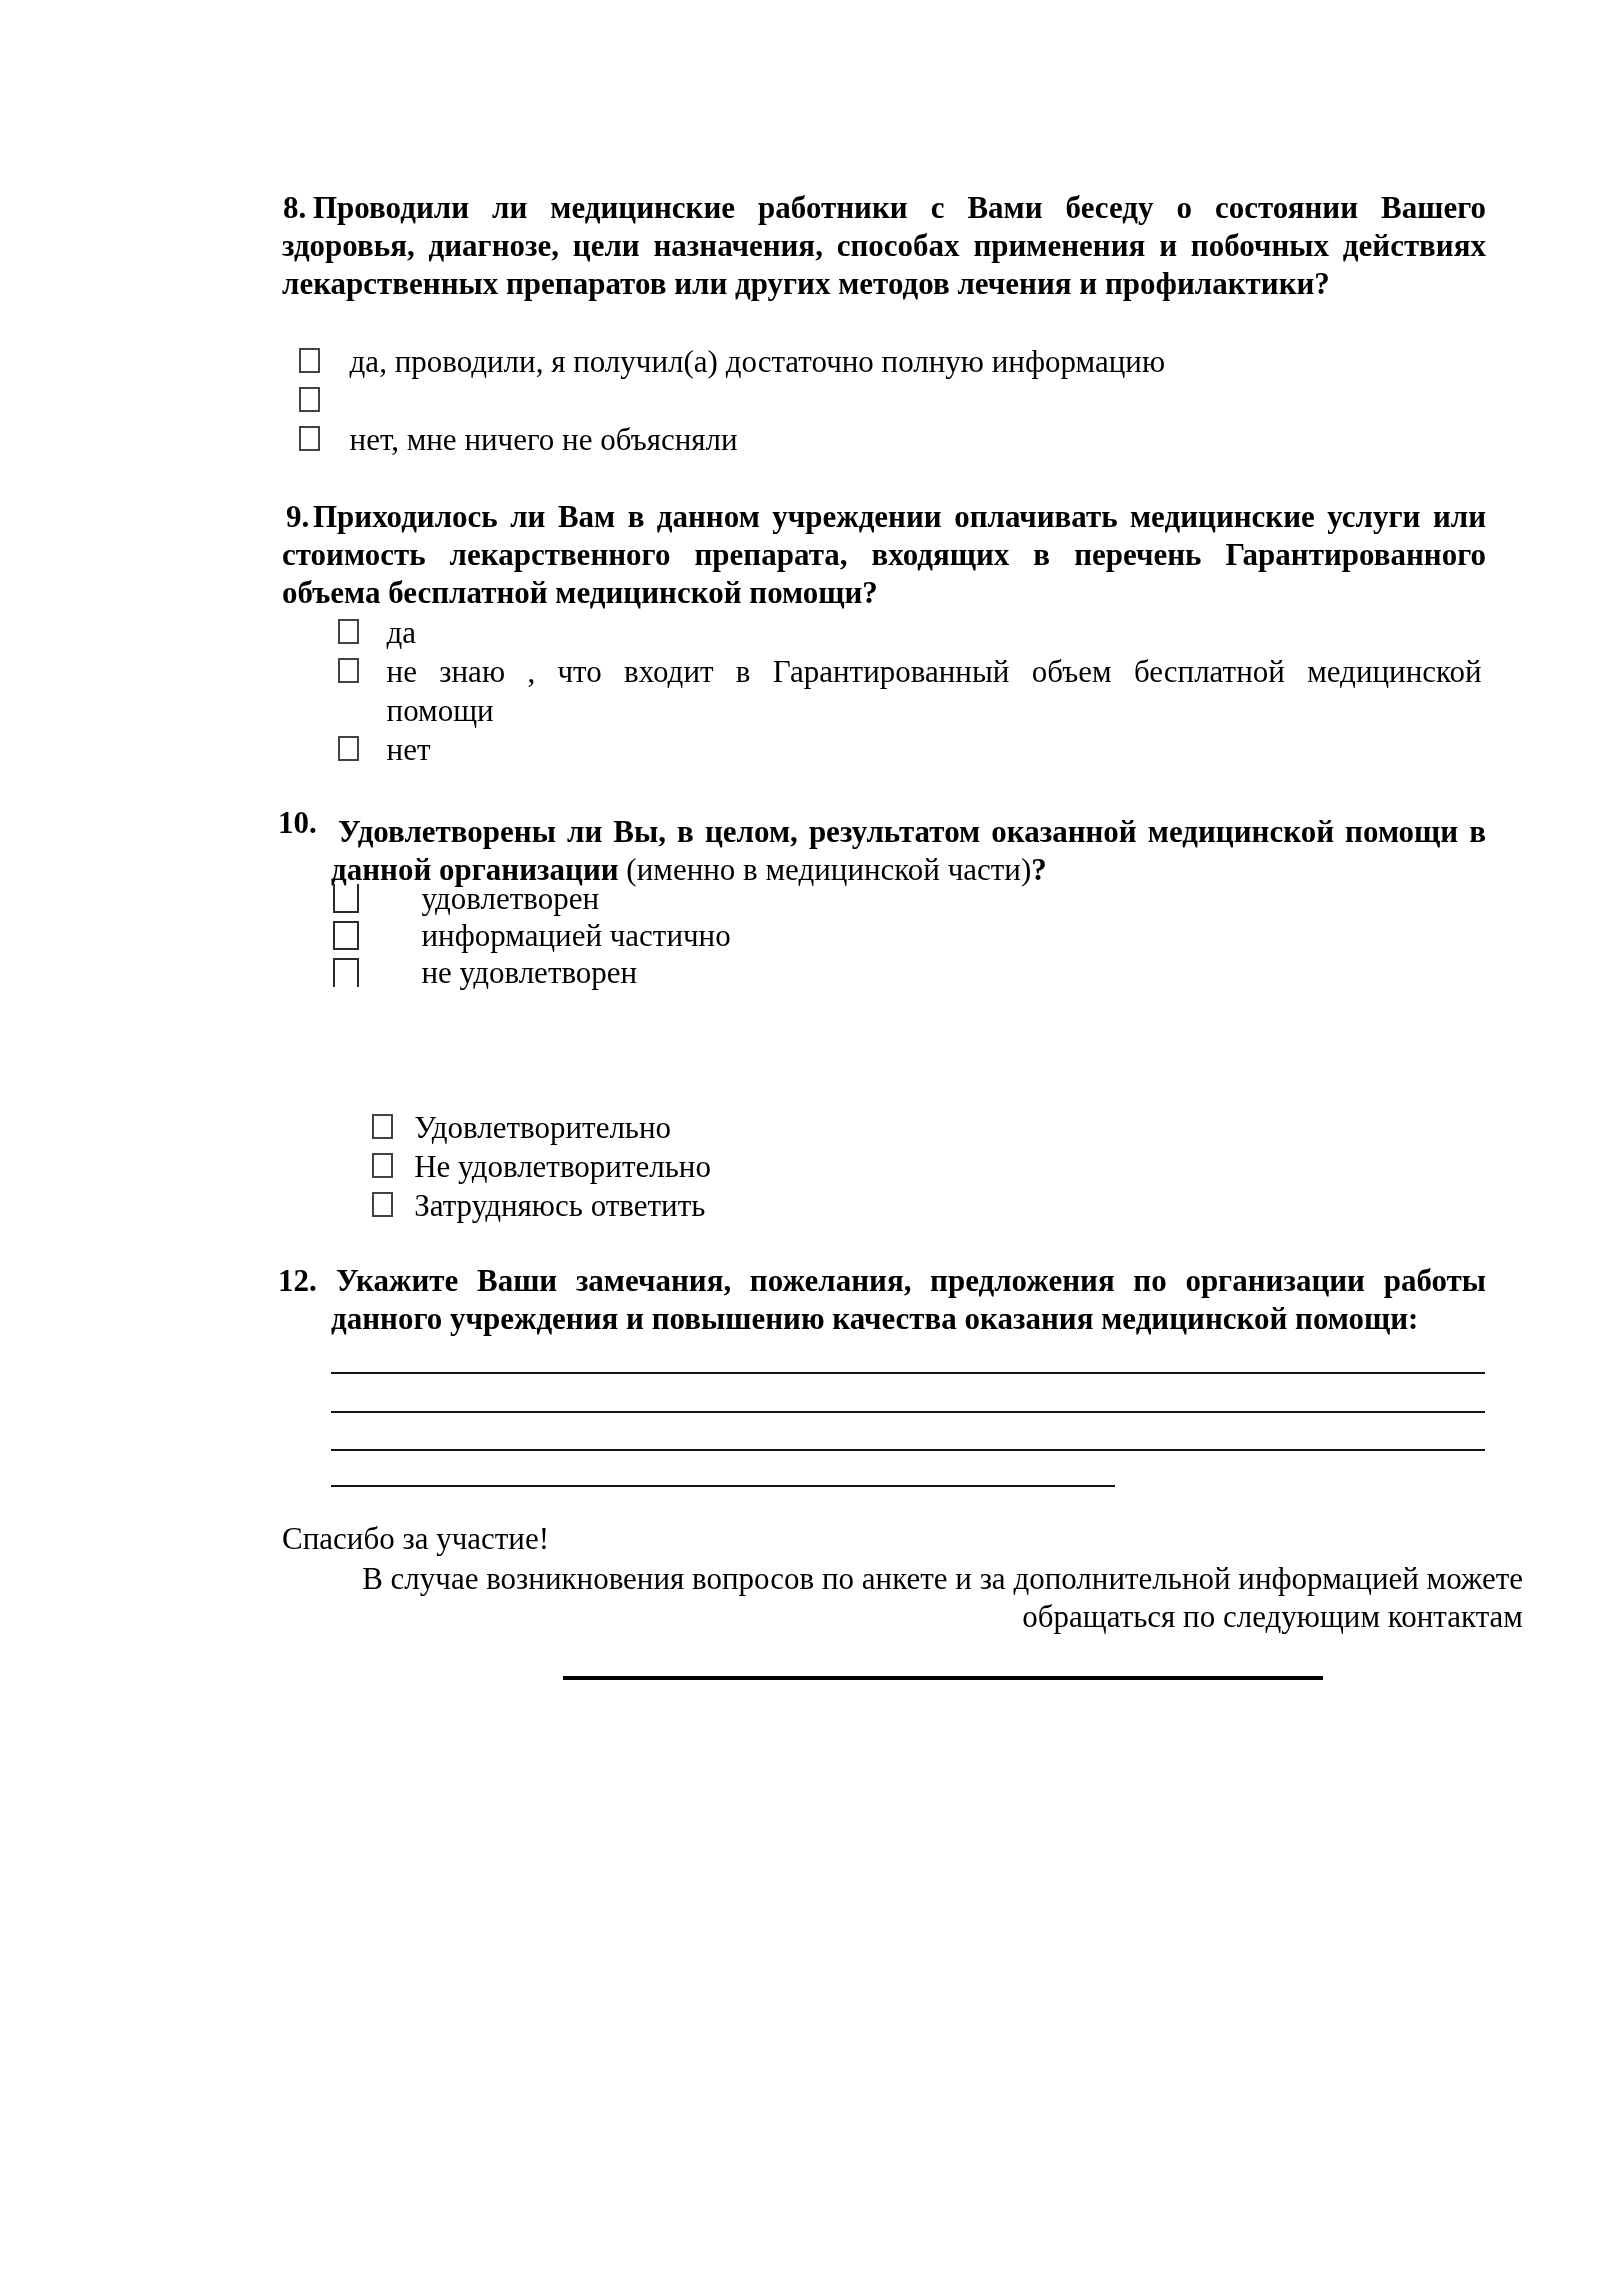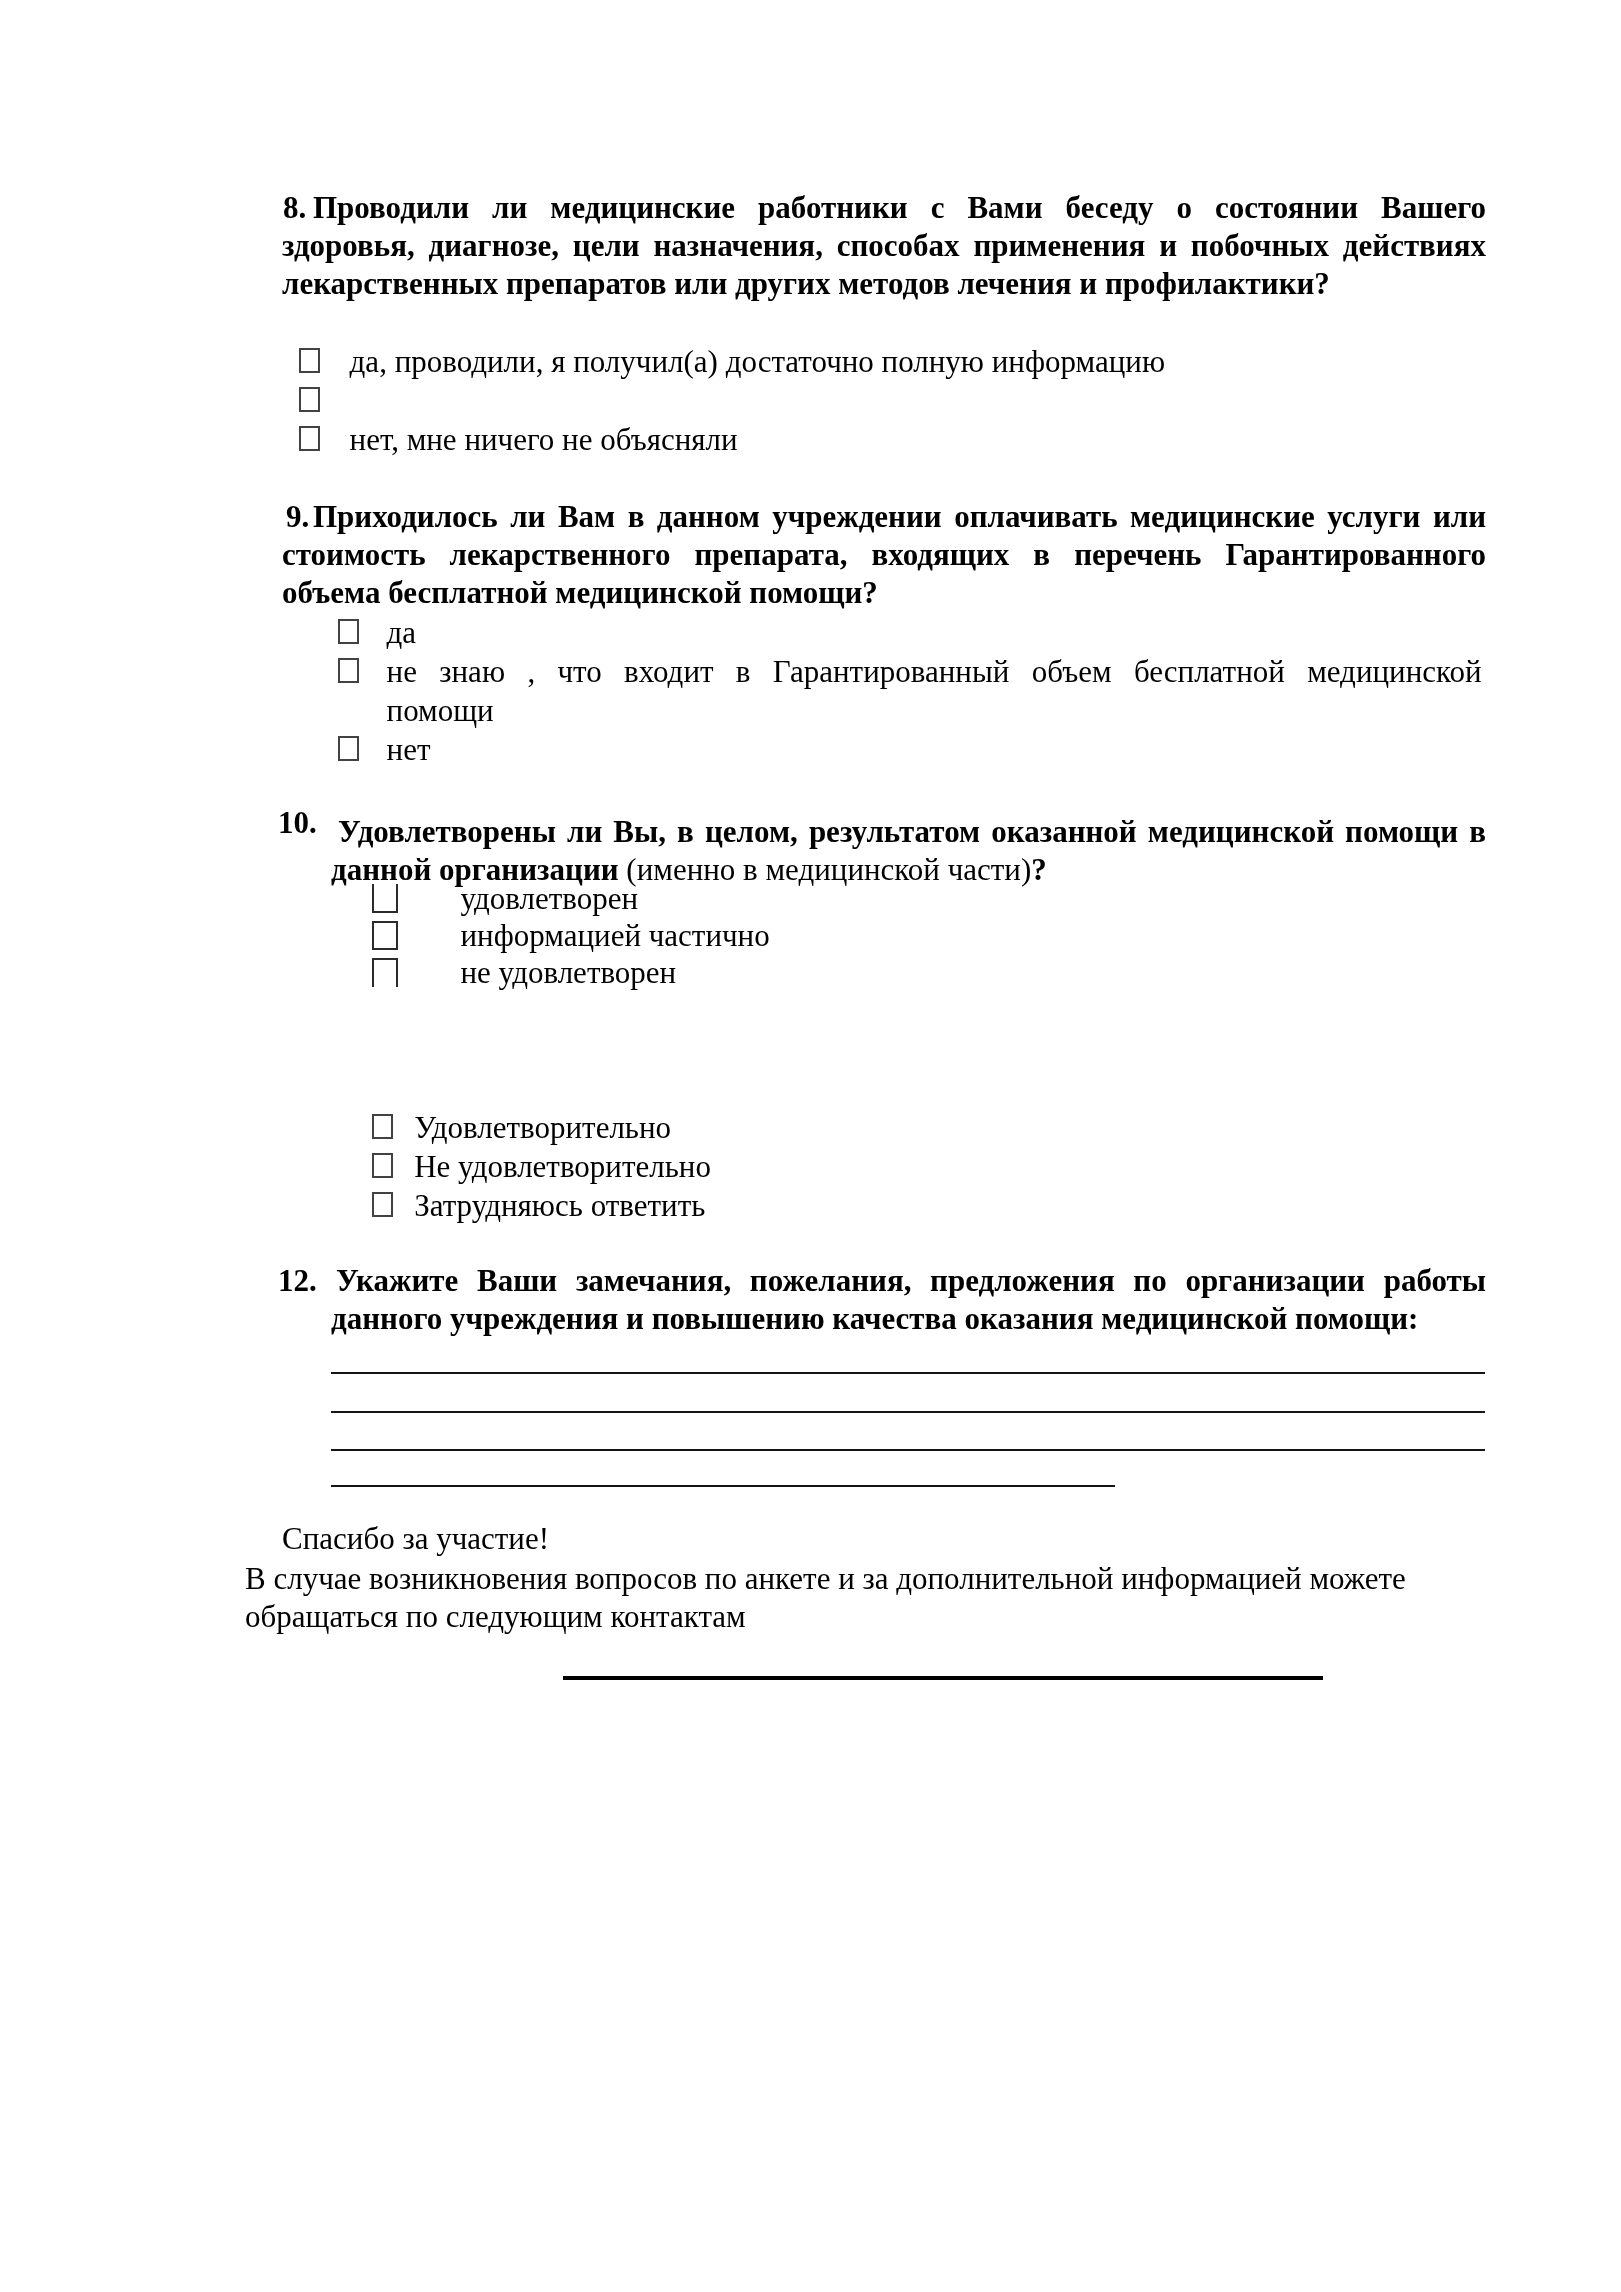--- a/index.html
+++ b/index.html
@@ -54,21 +54,21 @@
     margin-top:5.9px;
   }
   .opts8{top:342px;left:299px;width:1187px;}
   .opts8 .cb{margin-right:30px;}
   .opts9{top:613px;left:338px;width:1148px;}
   .opts9 .cb{margin-right:28px;}
   .optwrap{width:1095px;}
   .optwrap .l1{display:block;text-align:justify;text-align-last:justify;}
   .optwrap .l2{display:block;}
   .opts10{top:880px;left:333px;}
-  .opts10 .opt{min-height:37px;line-height:37px;margin-left:39px;}
+  .opts10 .opt{min-height:37px;line-height:37px;}
   .opts10 .cb{width:25.5px;height:29px;border-color:#2b2b2b;margin-right:63px;margin-top:3.9px;}
   .cb-cup{border-top:none !important;}
   .cb-cap{border-bottom:none !important;}
   .opts11{top:1108px;left:372px;}
   .opts11 .cb{margin-right:21.6px;}
 
   
   .ansline{
     position:absolute;
     height:0;
@@ -83,21 +83,21 @@
   .footer-thanks{
     position:absolute;
     top:1520px;left:282px;width:1204px;
     font-size:31px;line-height:38px;
     text-align:left;
   }
   .footer-contact{
     position:absolute;
     top:1560px;left:245px;width:1278px;
     font-size:31px;line-height:38px;
-    text-align:left;
+    text-align:right;
   }
   .contact-line{
     position:absolute;
     top:1676px;left:563px;width:760px;
     height:0;
     border-top:4.9px solid #000;
   }
 </style>
 </head>
 <body>

